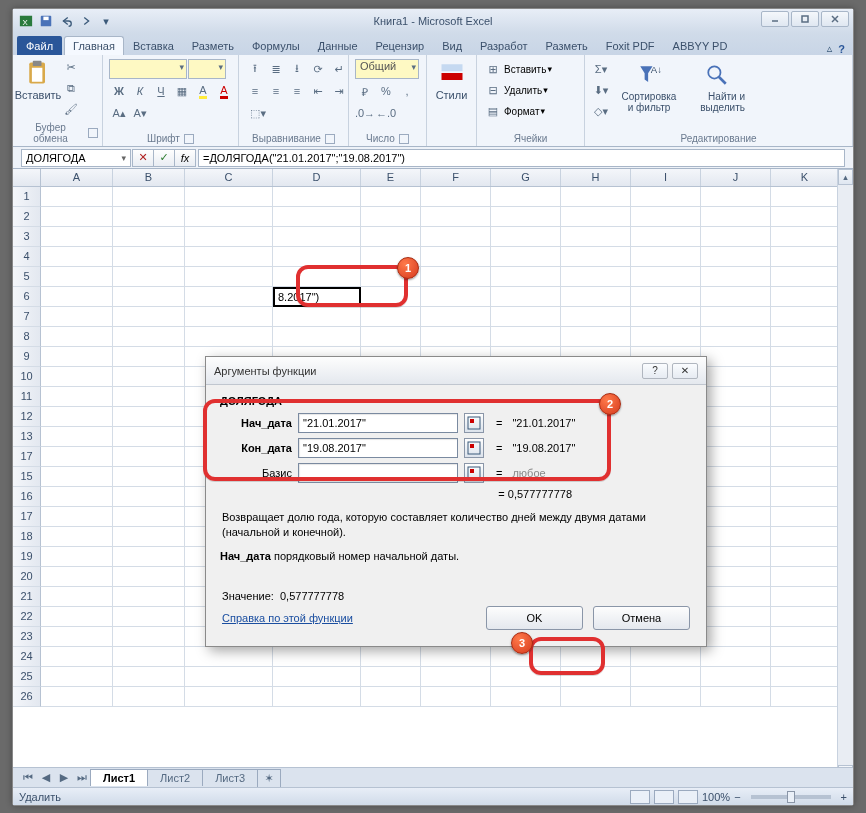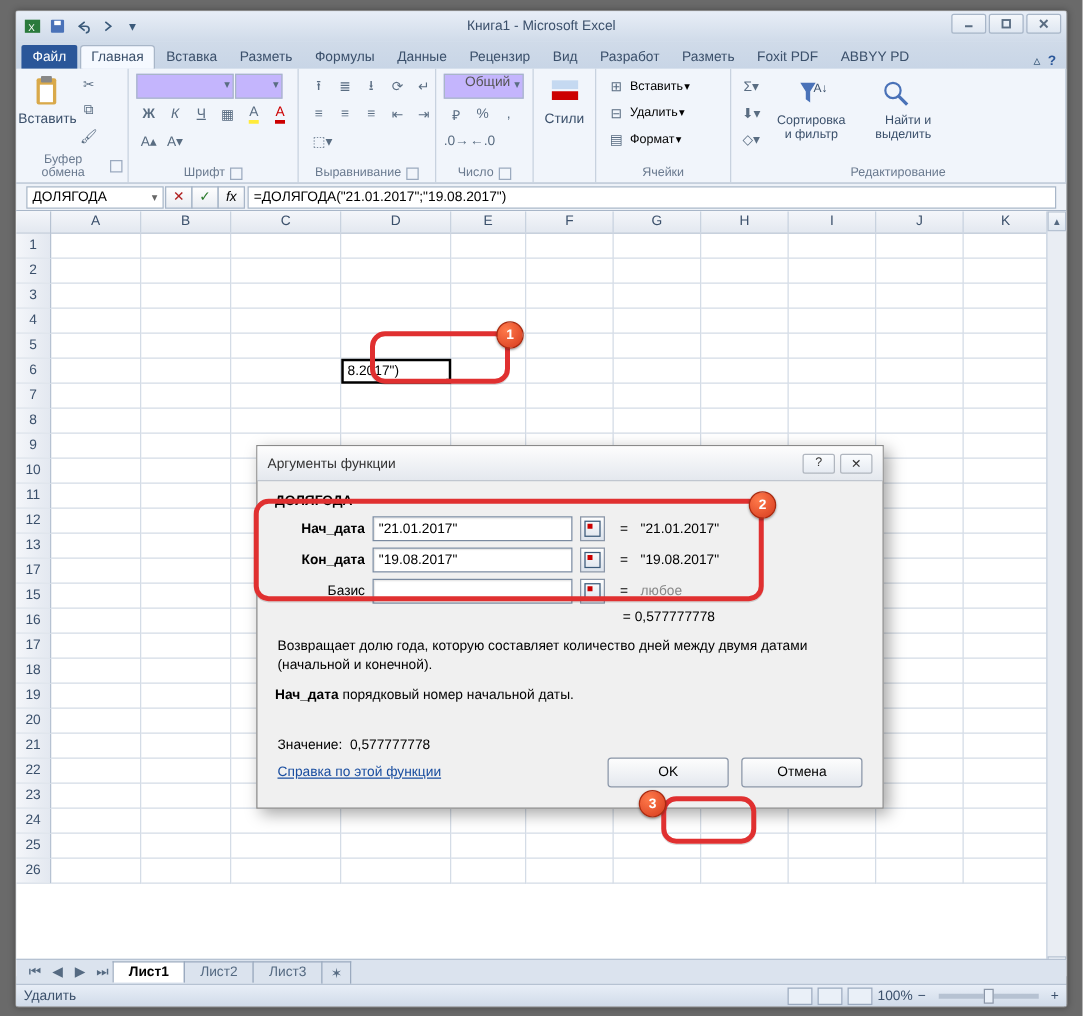--- a/index.html
+++ b/index.html
@@ -28,21 +28,21 @@
 .group { border-right: 1px solid #c8d2df; padding: 2px 4px 0; display:flex; flex-direction:column; }
 .group .gbody { flex:1; display:flex; align-items:flex-start; gap:2px; }
 .group .glabel { text-align:center; color:#6a7a8f; font-size:10px; padding:1px 0 2px; display:flex; justify-content:center; gap:4px; align-items:center;}
 .group .glabel .launcher { width:10px; height:10px; border:1px solid #9baabf;}
 
 .bigbtn { width: 42px; display:flex; flex-direction:column; align-items:center; gap:2px; padding:2px; color:#3b506b; cursor:pointer;}
 .bigbtn svg { width:28px; height:28px; }
 .minibtn { width:20px; height:20px; display:flex; align-items:center; justify-content:center; border:1px solid transparent; cursor:pointer; color:#5a6d82;}
 .col { display:flex; flex-direction:column; gap:1px;}
 .row { display:flex; gap:1px; align-items:center; }
-.combo { height:20px; border:1px solid #a8b6c8; background:#c4b5fd; font-size:11px; padding:0 14px 0 16px; position:relative; color:#555;}
+.combo { height:20px; border:1px solid #a8b6c8; background:#fef9c3; font-size:11px; padding:0 14px 0 4px; position:relative; color:#555;}
 .combo::after { content:"▾"; position:absolute; right:2px; top:2px; font-size:9px; color:#5a6d82;}
 
 
 .fbar { height: 22px; background:#eef2f8; border-bottom:1px solid #a8b6c8; display:flex; align-items:center; font-size:11px;}
 .namebox { width:110px; height:18px; border:1px solid #a8b6c8; background:#fff; margin:0 2px 0 8px; padding:0 4px; display:flex; align-items:center; justify-content:space-between;}
 .namebox .dd { font-size:9px; color:#666; }
 .fxbtns { display:flex; }
 .fxbtn { width:22px; height:18px; border:1px solid #a8b6c8; background:linear-gradient(#fefefe,#e9edf3); display:flex; align-items:center; justify-content:center; margin-left:-1px; font-size:11px; cursor:pointer;}
 .fxbtn.cancel { color:#b02020; }
 .fxbtn.enter { color:#2a7a2a; }

